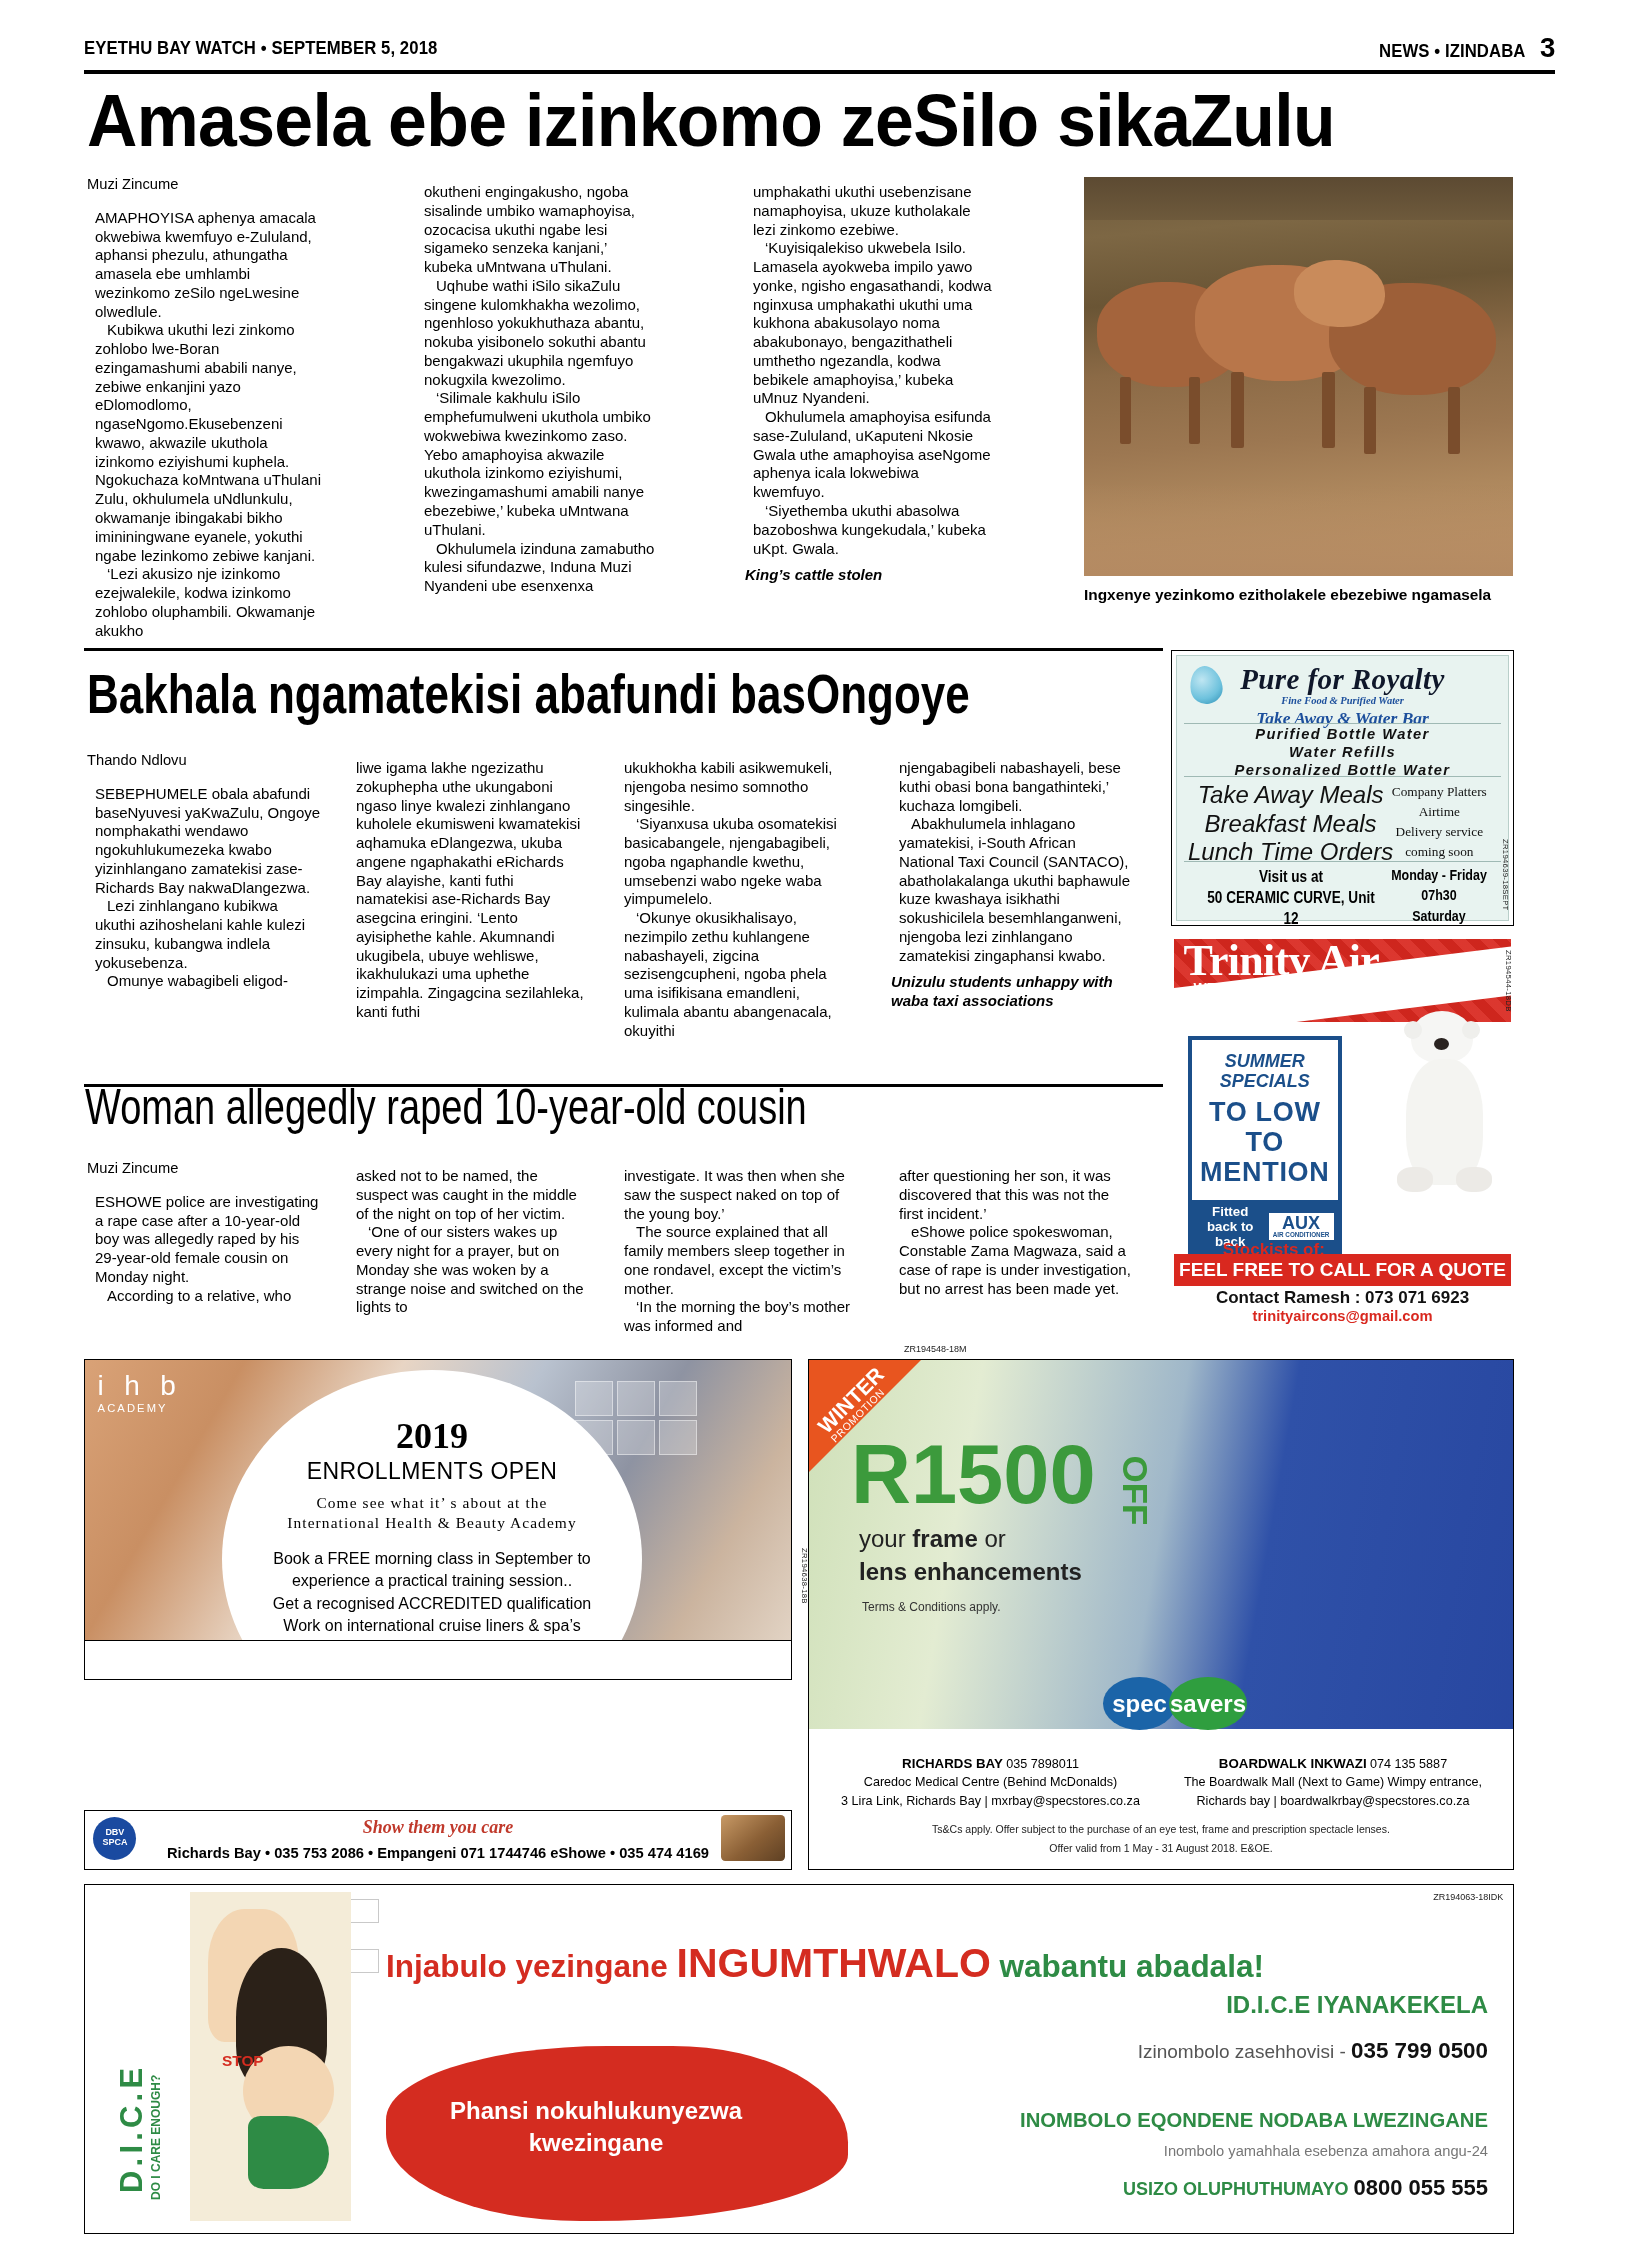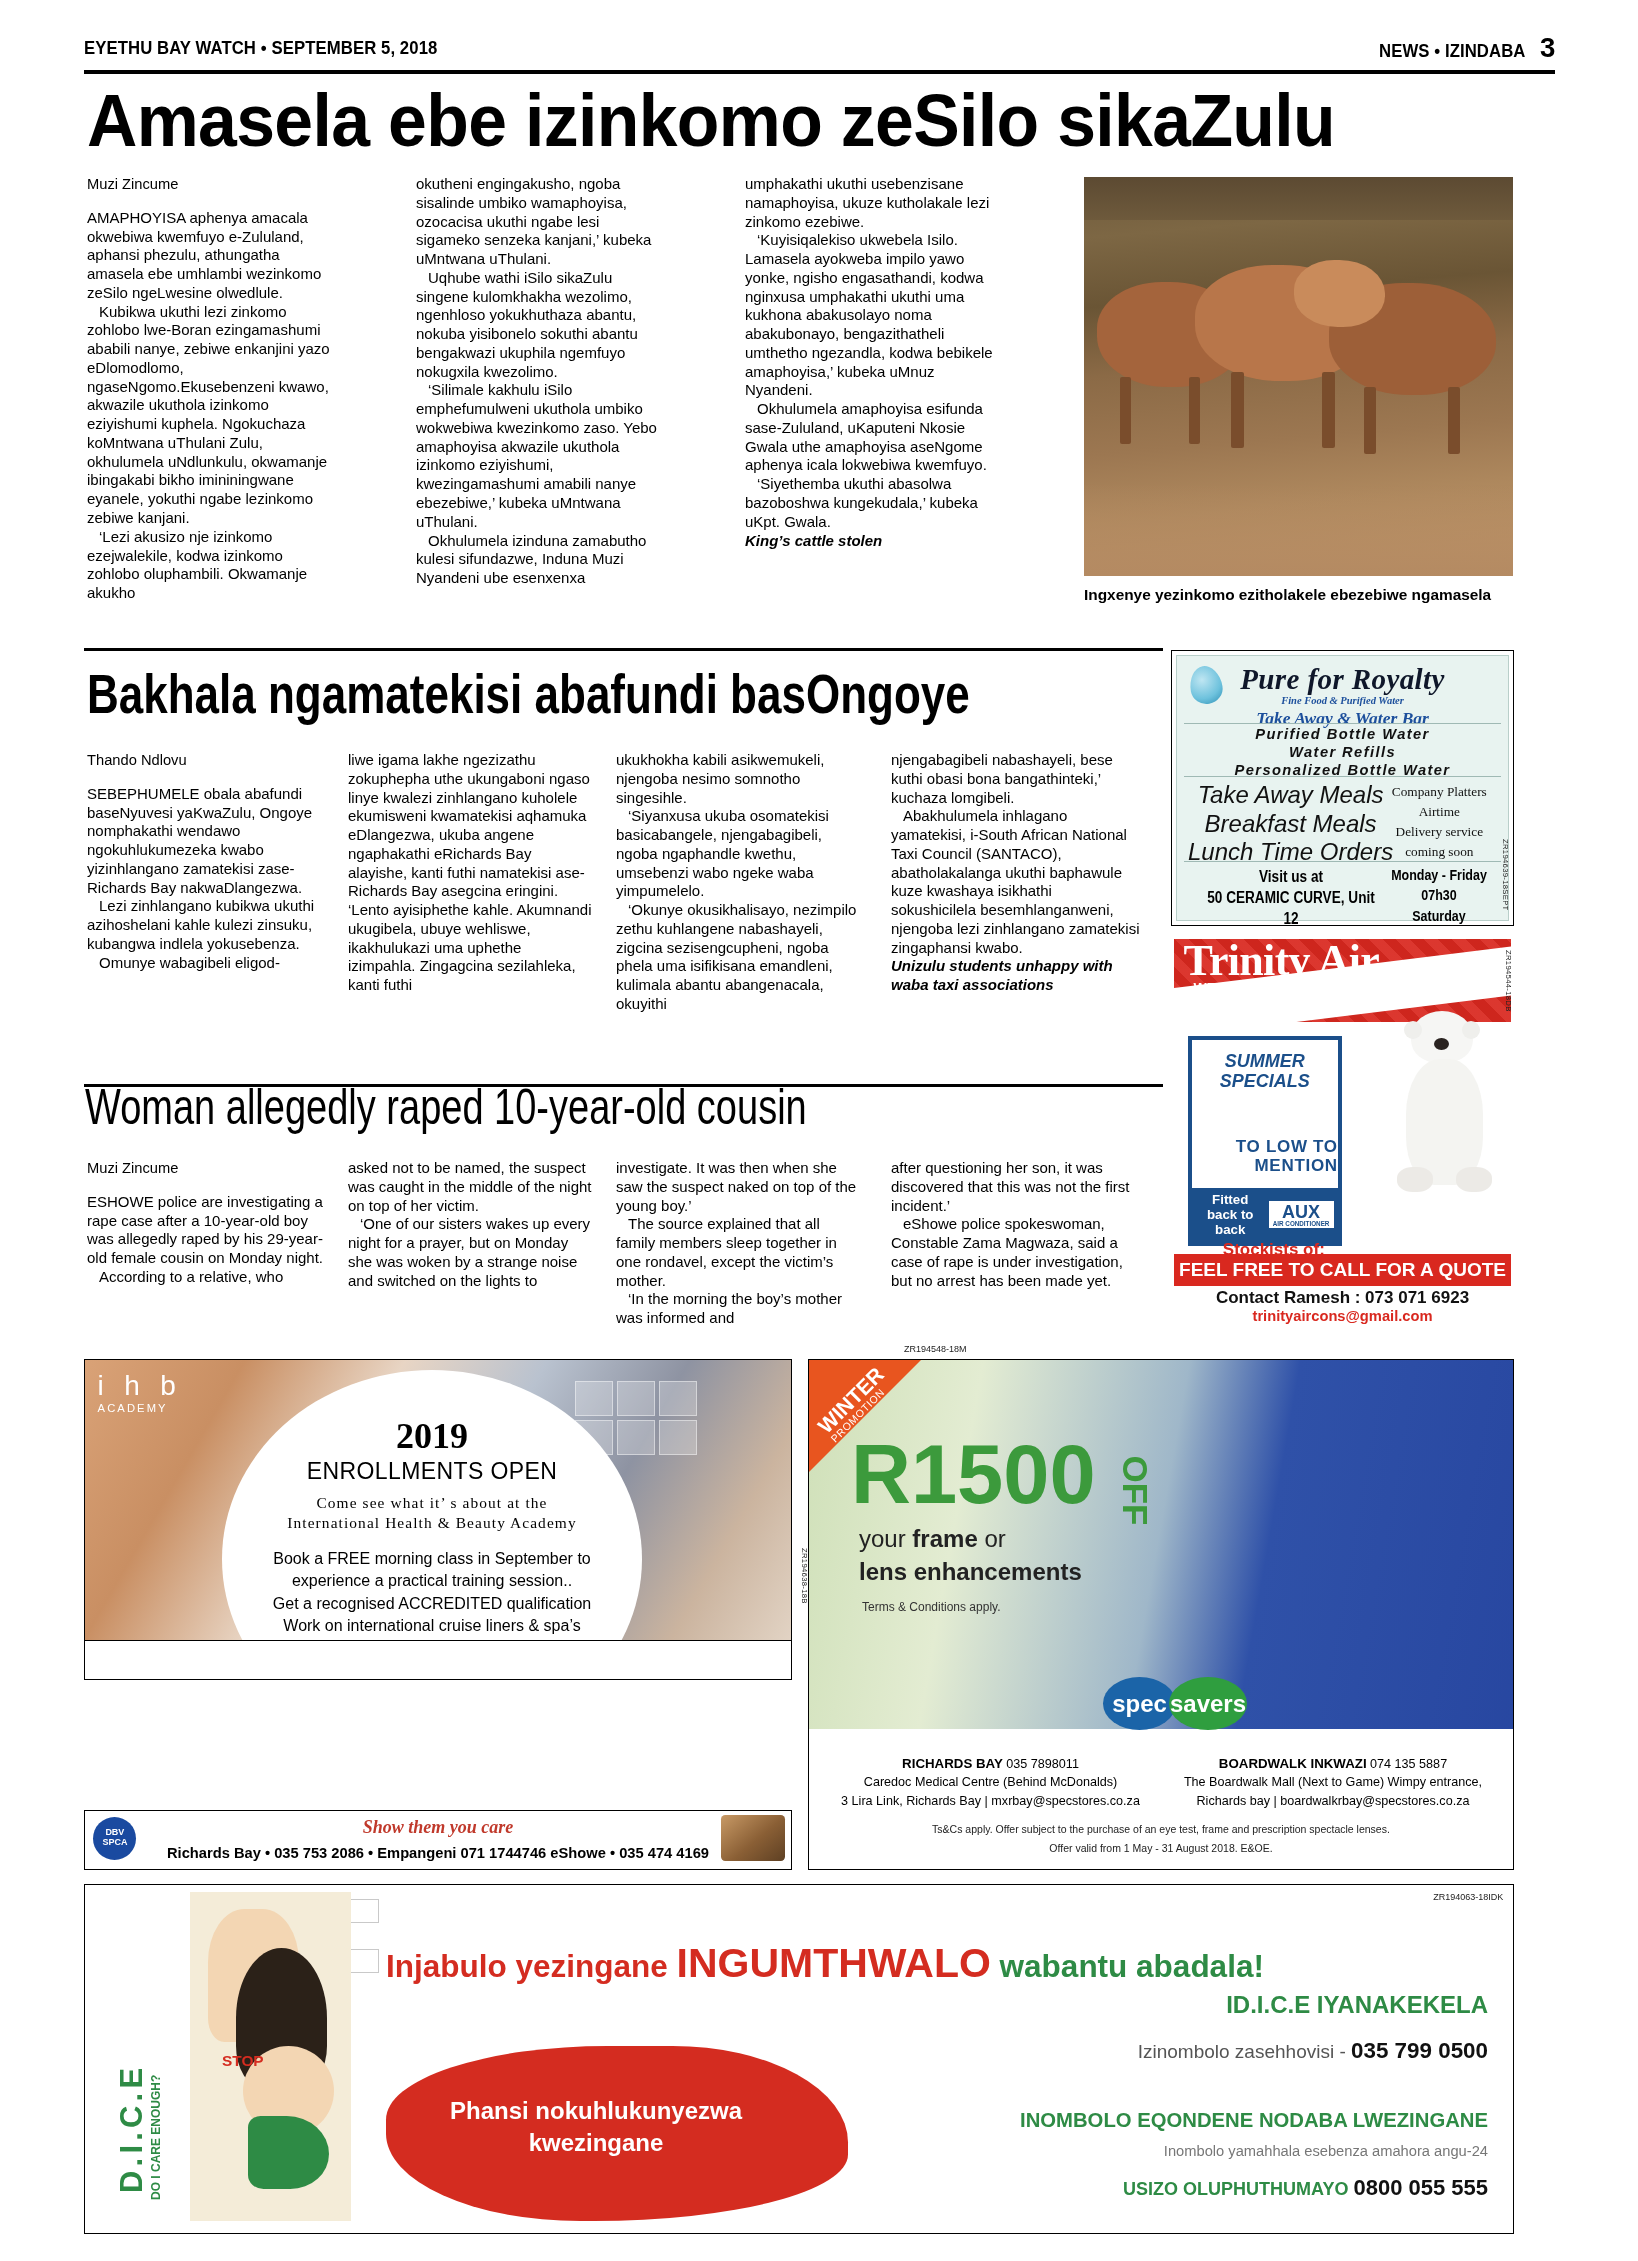--- a/index.html
+++ b/index.html
@@ -41,21 +41,21 @@
     transform: scaleX(.80); transform-origin:left top; white-space:nowrap;
   }
   .hl-3 {
     position:absolute; left:85px; top:1082px; width:1093px;
     font-size:50px; font-weight:normal; line-height:1.0;
     transform: scaleX(.76); transform-origin:left top; white-space:nowrap;
   }
 
   
   .byline { font-size:14.7px; line-height:1.25; margin:0 0 15.4px 0; }
-  .bodytext { font-size:15px; line-height:1.252; text-align:left; margin:0; }
+  .bodytext { font-size:15px; line-height:1.252; text-align:left; margin:8px; }
   .bodytext p { margin:0; text-indent:0; }
   .bodytext p + p { text-indent:12px; }
   .kicker { font-weight:bold; font-style:italic; font-size:15px; line-height:1.25; margin-top:0; }
 
   .col { position:absolute; }
 
   
   .hrule { position:absolute; background:#000; }
 
   
@@ -111,22 +111,22 @@
      background:repeating-linear-gradient(45deg,rgba(255,255,255,.07) 0 9.8px,rgba(0,0,0,.05) 9.8px 19.6px);}
   .ta-diag { position:absolute; left:0; top:49px; width:100%; height:49px; background:#fff;
      transform:skewY(-7deg); transform-origin:left top; }
   .ta-title { position:absolute; left:9.8px; top:-4.2px; font-family:"Liberation Serif", serif;
      font-weight:bold; font-size:44px; color:#fff; letter-spacing:-0.7px; z-index:3;}
   .ta-tag { position:absolute; left:19.6px; top:42px; color:#fff; font-weight:bold; font-size:14px;
      line-height:1.1; z-index:3; }
   .ta-bluebox { position:absolute; left:14px; top:97px; width:154px; border:4.9px solid #1b4f8a; background:#fff; }
   .ta-summer { text-align:center; color:#1b4f8a; font-weight:bold; font-style:italic;
      font-size:18px; line-height:1.12; padding:11.2px 0 4.2px; }
-  .ta-low { text-align:right; color:#1b4f8a; font-weight:bold; font-size:17px; line-height:1.1;
-     padding:2.8px 0 12.6px; letter-spacing:0.7px;margin-top:40px;}
+  .ta-low { text-align:center; color:#1b4f8a; font-weight:bold; font-size:27px; line-height:1.1;
+     padding:2.8px 0 12.6px; letter-spacing:0.7px;}
   .ta-fit { background:#1b4f8a; color:#fff; font-weight:bold; font-size:13.3px; display:flex;
      align-items:center; gap:4.2px; padding:4.2px; }
   .ta-auxbox { background:#fff; color:#1b4f8a; font-weight:bold; text-align:center;
      padding:1.4px 4.2px; line-height:1; }
   .ta-stock { position:absolute; left:49px; top:301px; color:#d9281f; font-weight:bold; font-size:17px; }
   .ta-logos { position:absolute; left:9.8px; right:5.6px; top:325px; display:flex; gap:4.2px; align-items:center; }
   .pill { border-radius:50%; color:#fff; font-weight:bold; text-align:center; font-size:9px;
      padding:4.2px 1.4px; flex:1; }
   .ta-bear { position:absolute; right:1.4px; top:67px; width:118px; height:231px; }
   .ta-feel { position:absolute; left:0; right:0; bottom:39px; height:32px; background:#d9281f;

